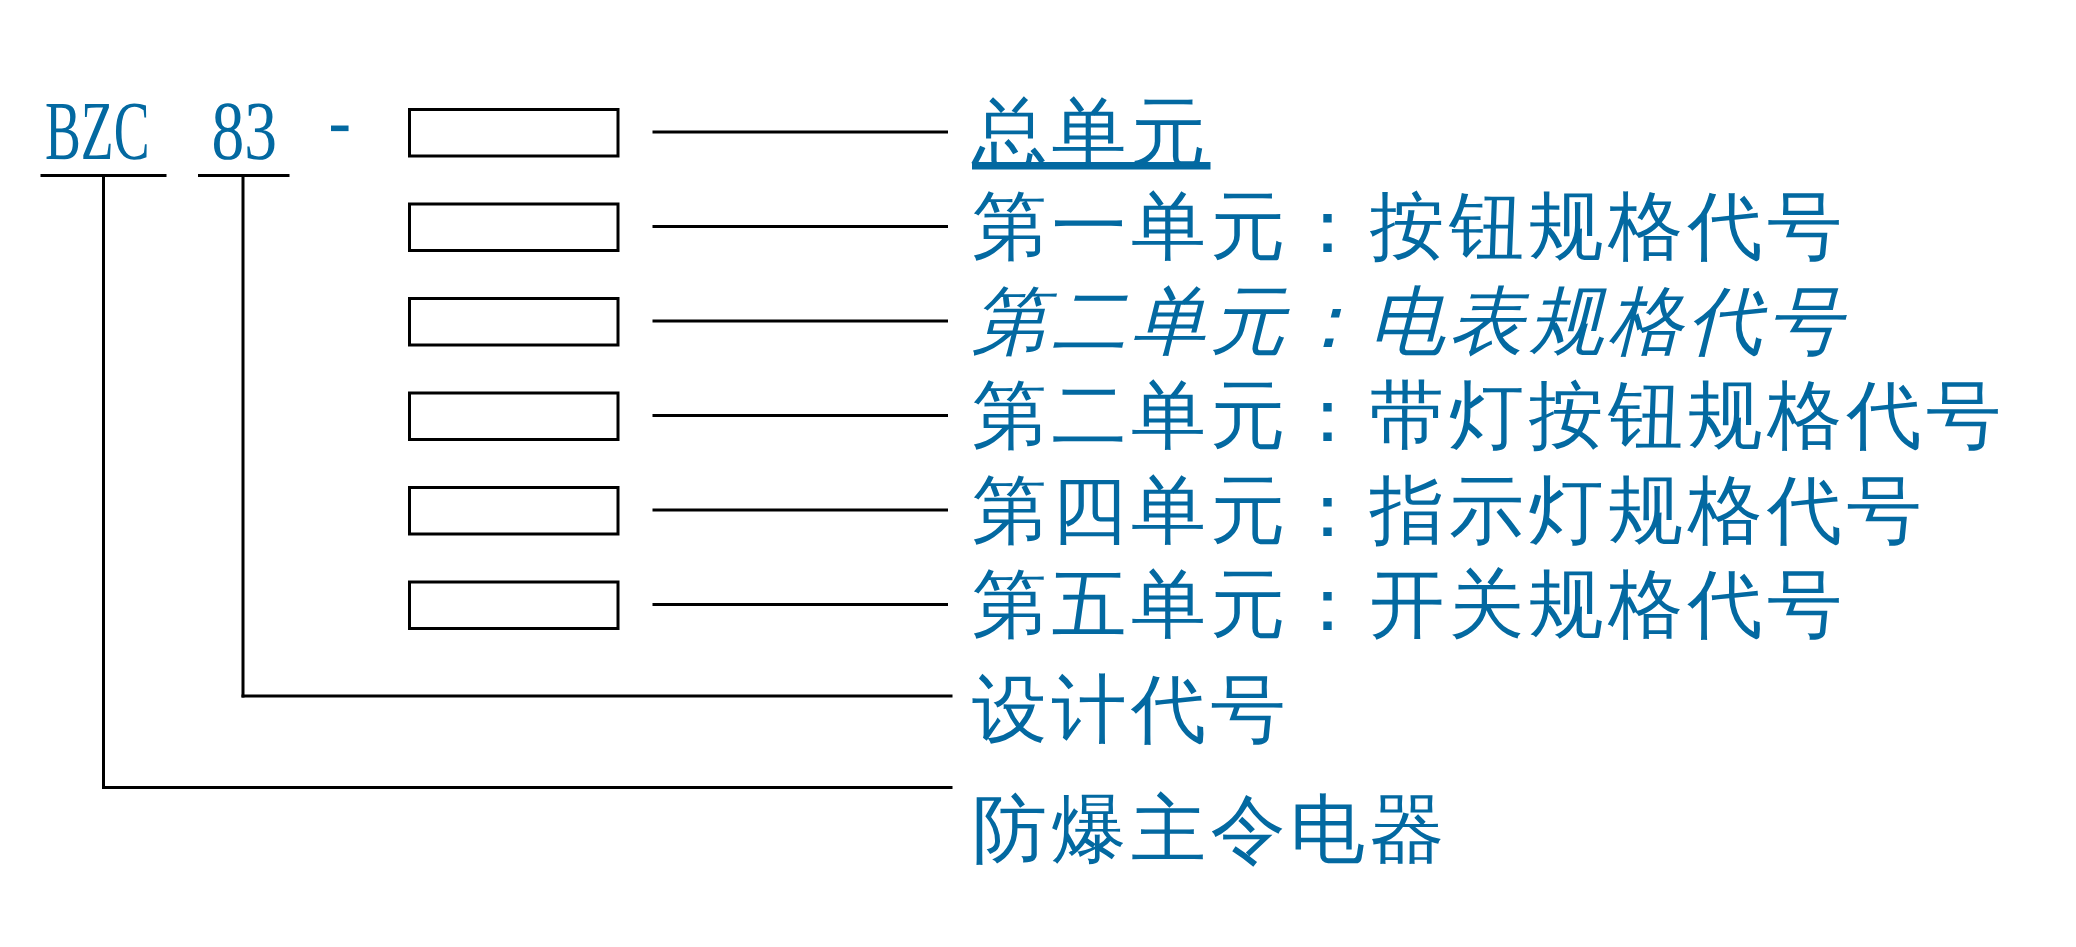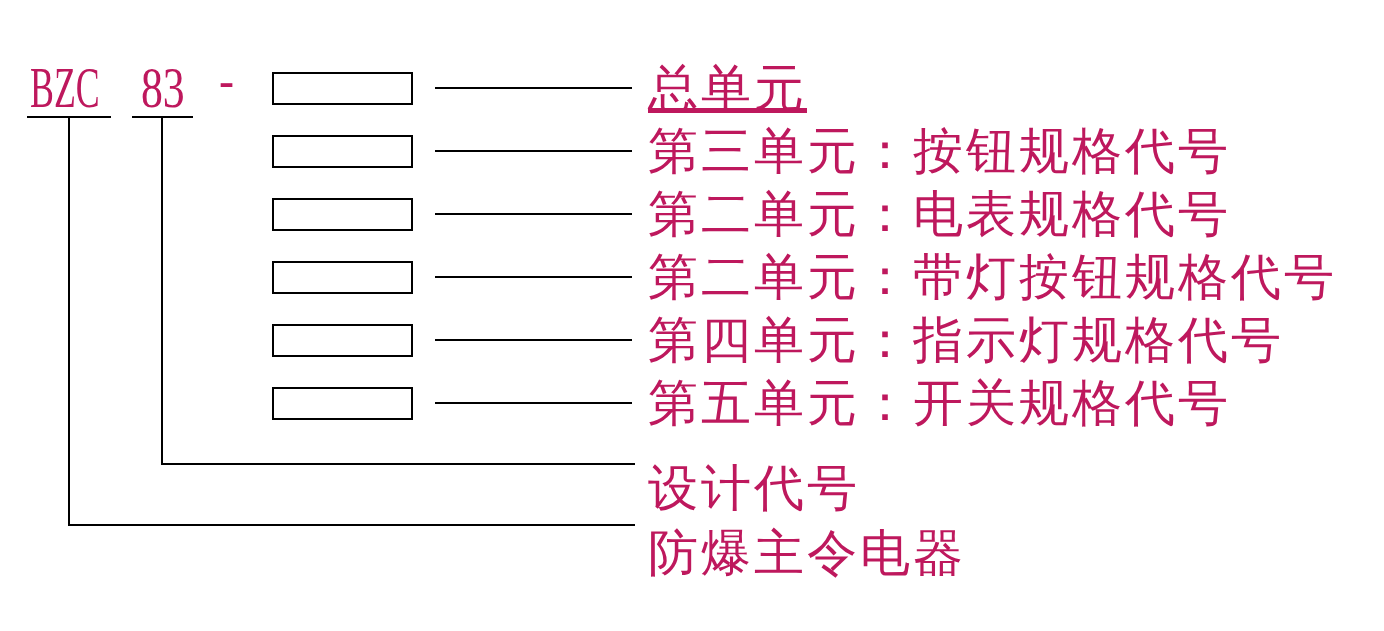--- a/index.html
+++ b/index.html
@@ -7,21 +7,21 @@
     padding: 0;
     background: #ffffff;
   }
   #stage {
     position: relative;
     width: 1384px;
     height: 631px;
     background: #ffffff;
     overflow: hidden;
     font-family: "Liberation Serif", serif;
-    color: #be185d;
+    color: #0369a1;
   }
   .abs { position: absolute; }
 
   
   .code-text {
     font-size: 56px;
     line-height: 56px;
     white-space: nowrap;
     display: inline-block;
     transform-origin: left top;
@@ -71,25 +71,25 @@
   .label {
     left: 648px;
     font-size: 50px;
     line-height: 58px;
     letter-spacing: 3px;
     white-space: nowrap;
     font-family: "Liberation Serif", "SimSun", serif;
   }
   .t0 { top: 59px; text-decoration: underline; }
   .t1 { top: 122px; }
-  .t2 { top: 185px; }
+  .t2 { top: 185px; font-style: italic; }
   .t3 { top: 248px; }
   .t4 { top: 311px; }
   .t5 { top: 374px; }
-  .t6 { top: 459px; }
+  .t6 { top: 444px; }
   .t7 { top: 524px; }
 </style>
 </head>
 <body>
 
 <div id="stage">
 
   <span class="abs code-text series">BZC</span>
   <span class="abs code-text designno">83</span>
   <span class="abs code-text sep">-</span>
@@ -111,21 +111,21 @@
   <div class="abs hline unit-line l1"></div>
   <div class="abs hline unit-line l2"></div>
   <div class="abs hline unit-line l3"></div>
   <div class="abs hline unit-line l4"></div>
   <div class="abs hline unit-line l5"></div>
 
   <div class="abs hline h-design"></div>
   <div class="abs hline h-product"></div>
 
   <div class="abs label t0">总单元</div>
-  <div class="abs label t1">第三单元：按钮规格代号</div>
+  <div class="abs label t1">第一单元：按钮规格代号</div>
   <div class="abs label t2">第二单元：电表规格代号</div>
   <div class="abs label t3">第二单元：带灯按钮规格代号</div>
   <div class="abs label t4">第四单元：指示灯规格代号</div>
   <div class="abs label t5">第五单元：开关规格代号</div>
   <div class="abs label t6">设计代号</div>
   <div class="abs label t7">防爆主令电器</div>
 
 </div>
 
 </body></html>

